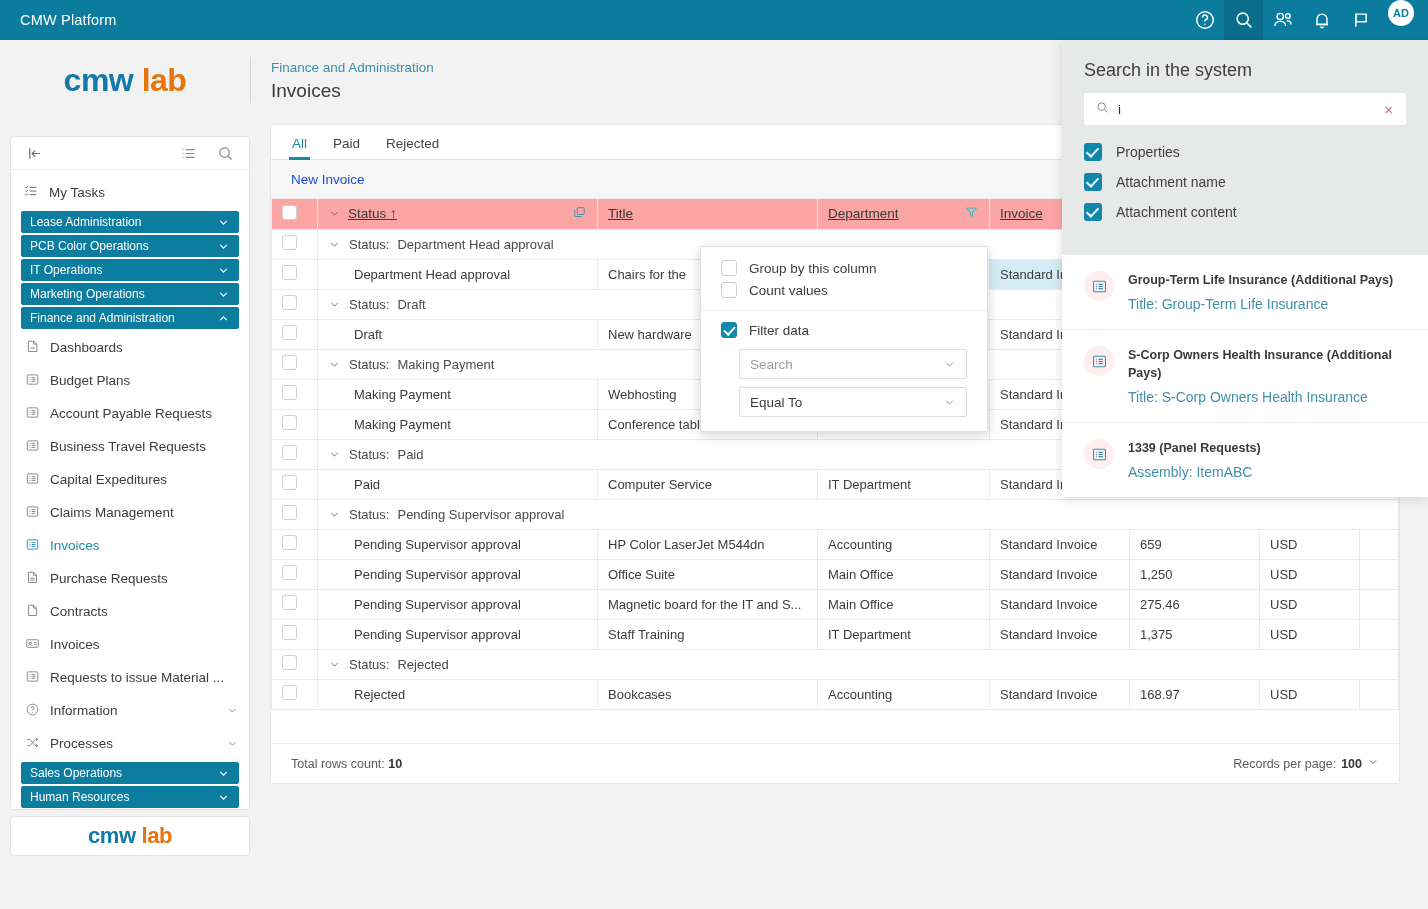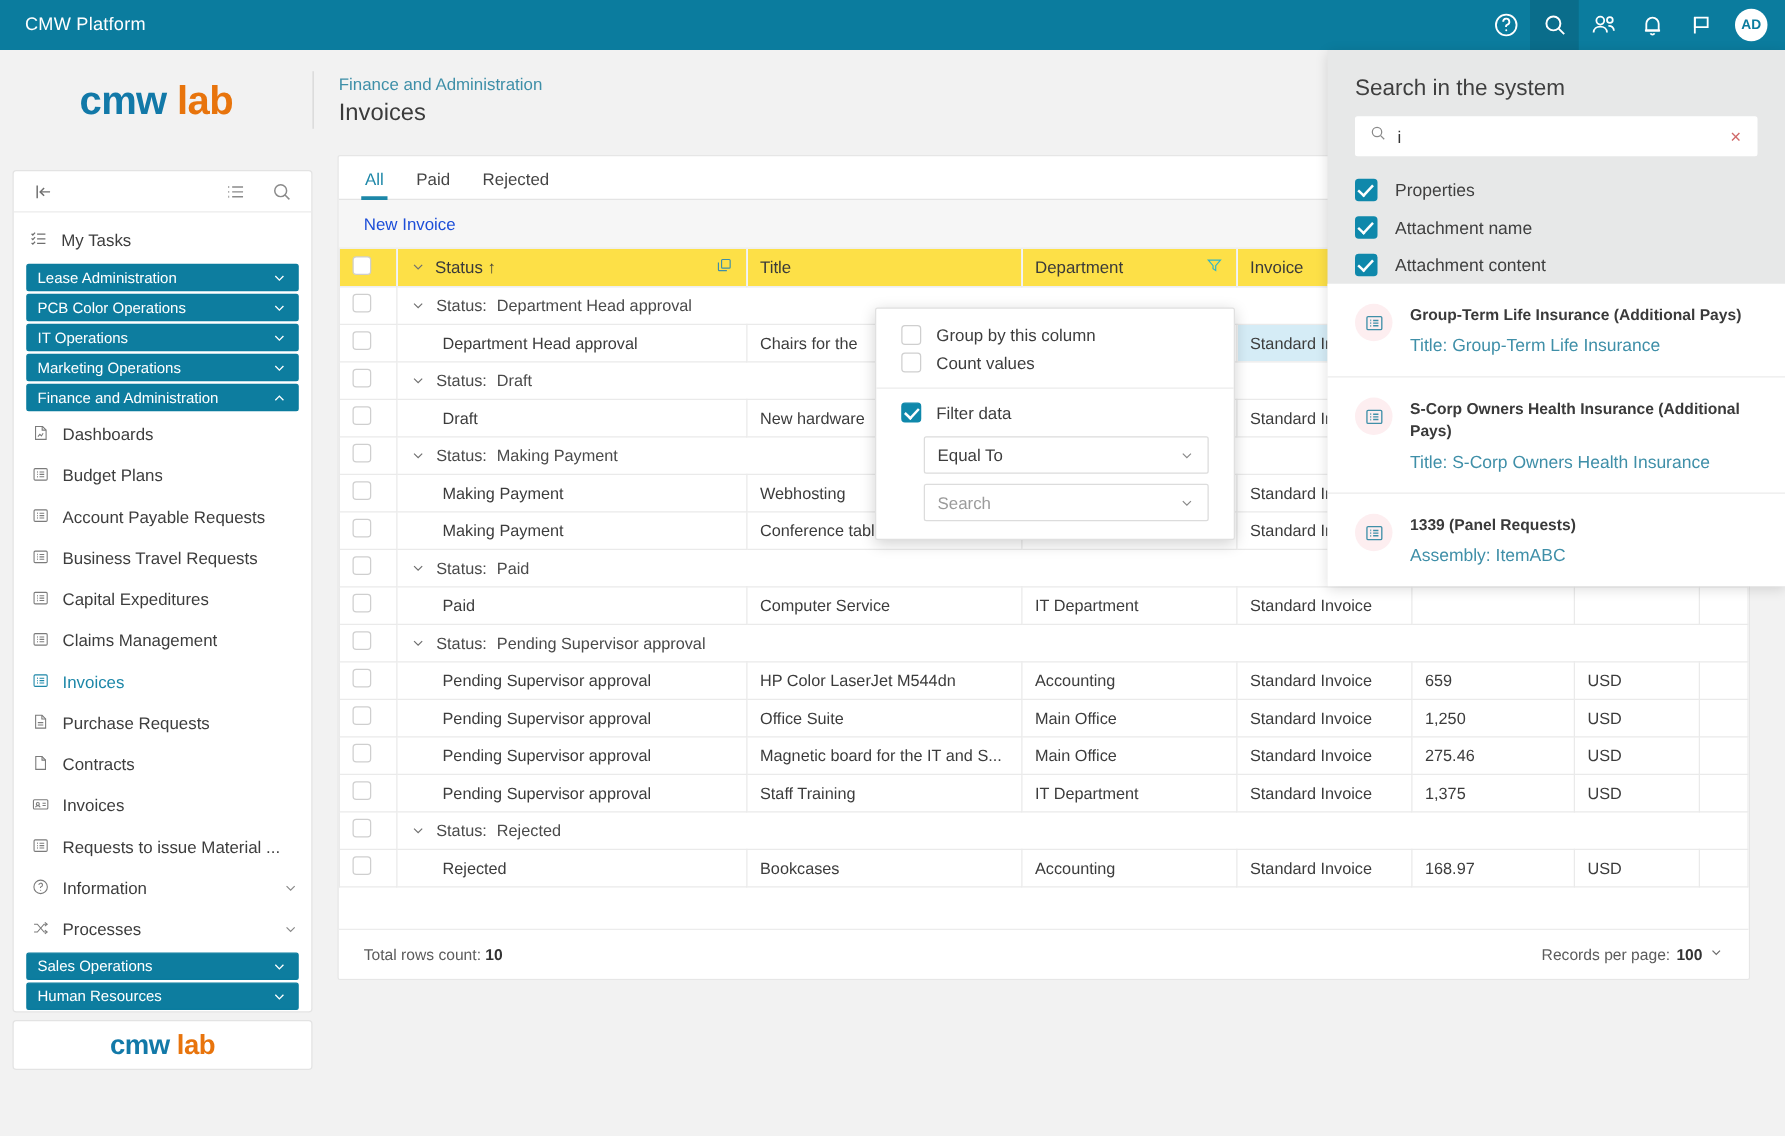--- a/index.html
+++ b/index.html
@@ -14,21 +14,21 @@
 
   
   .topbar {
     position: absolute; top: 0; left: 0; width: 1428px; height: 40px;
     background: #0b7c9e; display: flex; align-items: center;
   }
   .topbar-title {
     color: #fff; font-size: 14.5px; margin-left: 20px; letter-spacing: .2px;
   }
   .topbar-icons {
-    margin-left: auto; display: flex; align-items: center; height: 40px;
+    margin-left: auto; display: flex; height: 40px;
   }
   .tb-ico {
     width: 39px; height: 40px; display: flex; align-items: center; justify-content: center;
     cursor: pointer;
   }
   .tb-ico.active { background: #0a6d8b; }
   .tb-ico svg { display: block; }
   .avatar {
     width: 26px; height: 26px; border-radius: 50%; background: #fff; color: #0b7c9e;
     font-size: 11px; font-weight: bold; display: flex; align-items: center; justify-content: center;
@@ -111,21 +111,21 @@
   }
   .new-btn { font-size: 13.5px; color: #1d4ed8; cursor: pointer; }
 
   .grid { flex: 1; overflow: hidden; position: relative; }
   table.g { border-collapse: collapse; width: 100%; table-layout: fixed; }
   table.g th, table.g td {
     border: 1px solid #eaeaea; font-size: 13px; color: #3c3c3c;
     height: 30px; padding: 0 10px; text-align: left; font-weight: normal;
     white-space: nowrap; overflow: hidden; text-overflow: ellipsis;
   }
-  table.g th { background: #fde047; color: #3a3a3a; font-size: 13.5px; border-top: none; }
+  table.g th { background: #fca5a5; color: #3a3a3a; font-size: 13.5px; border-top: none; text-decoration: underline; }
   .col-chk { width: 46px; }
   .col-status { width: 280px; }
   .col-title { width: 220px; }
   .col-dept { width: 172px; }
   .col-type { width: 140px; }
   .col-amt { width: 130px; text-align: right !important; }
   .col-cur { width: 100px; }
   .col-rest { width: auto; }
   td.amt { text-align: right; }
   .chkbox {
@@ -186,21 +186,21 @@
     flex: 1; border: none; outline: none; font-size: 13.5px; color: #333;
     font-family: "Liberation Sans", sans-serif; background: transparent;
   }
   .sp-clear { cursor: pointer; color: #d06a6a; font-size: 15px; line-height: 1; padding: 0 2px; }
   .sp-opt { display: flex; align-items: center; gap: 14px; padding: 6px 22px; font-size: 14px; color: #3f3f3f; cursor: pointer; }
   .sp-box { width: 18px; height: 18px; border-radius: 3px; background: #0f88ab; position: relative; flex: 0 0 18px; }
   .sp-box::after {
     content: ""; position: absolute; left: 5px; top: 2px; width: 5px; height: 10px;
     border: solid #fff; border-width: 0 2px 2px 0; transform: rotate(43deg);
   }
-  .sp-results { background: #fff; padding: 0; margin-top: 0; }
+  .sp-results { background: #fff; padding: 0; margin-top: 28px; }
   .sp-res {
     display: flex; gap: 14px; padding: 16px 22px 16px 22px; border-bottom: 1px solid #ececec; cursor: pointer;
   }
   .sp-res:last-child { border-bottom: none; }
   .sp-res-ico {
     width: 30px; height: 30px; border-radius: 50%; background: #fdeef0;
     display: flex; align-items: center; justify-content: center; flex: 0 0 30px;
   }
   .sp-res-body { display: flex; flex-direction: column; gap: 6px; }
   .sp-res-name { font-size: 12.5px; font-weight: bold; color: #3a3a3a; line-height: 18px; }
@@ -760,29 +760,29 @@
     <div class="cm-item">
       <span class="cm-box"></span>
       <span>Count values</span>
     </div>
     <div class="cm-sep"></div>
     <div class="cm-item">
       <span class="cm-box on"></span>
       <span>Filter data</span>
     </div>
     <div class="cm-select">
-      <span>Equal To</span>
+      <span class="ph">Search</span>
       <span class="cv">
           <svg width="13" height="13" viewBox="0 0 24 24" fill="none" stroke="#8a8a8a" stroke-width="1.8">
             <path d="M6 9l6 6 6-6"></path>
           </svg>
         </span>
     </div>
     <div class="cm-select">
-      <span class="ph">Search</span>
+      <span>Equal To</span>
       <span class="cv">
           <svg width="13" height="13" viewBox="0 0 24 24" fill="none" stroke="#8a8a8a" stroke-width="1.8">
             <path d="M6 9l6 6 6-6"></path>
           </svg>
         </span>
     </div>
   </div>
 
   <div class="searchpanel">
     <div class="sp-title">Search in the system</div>

